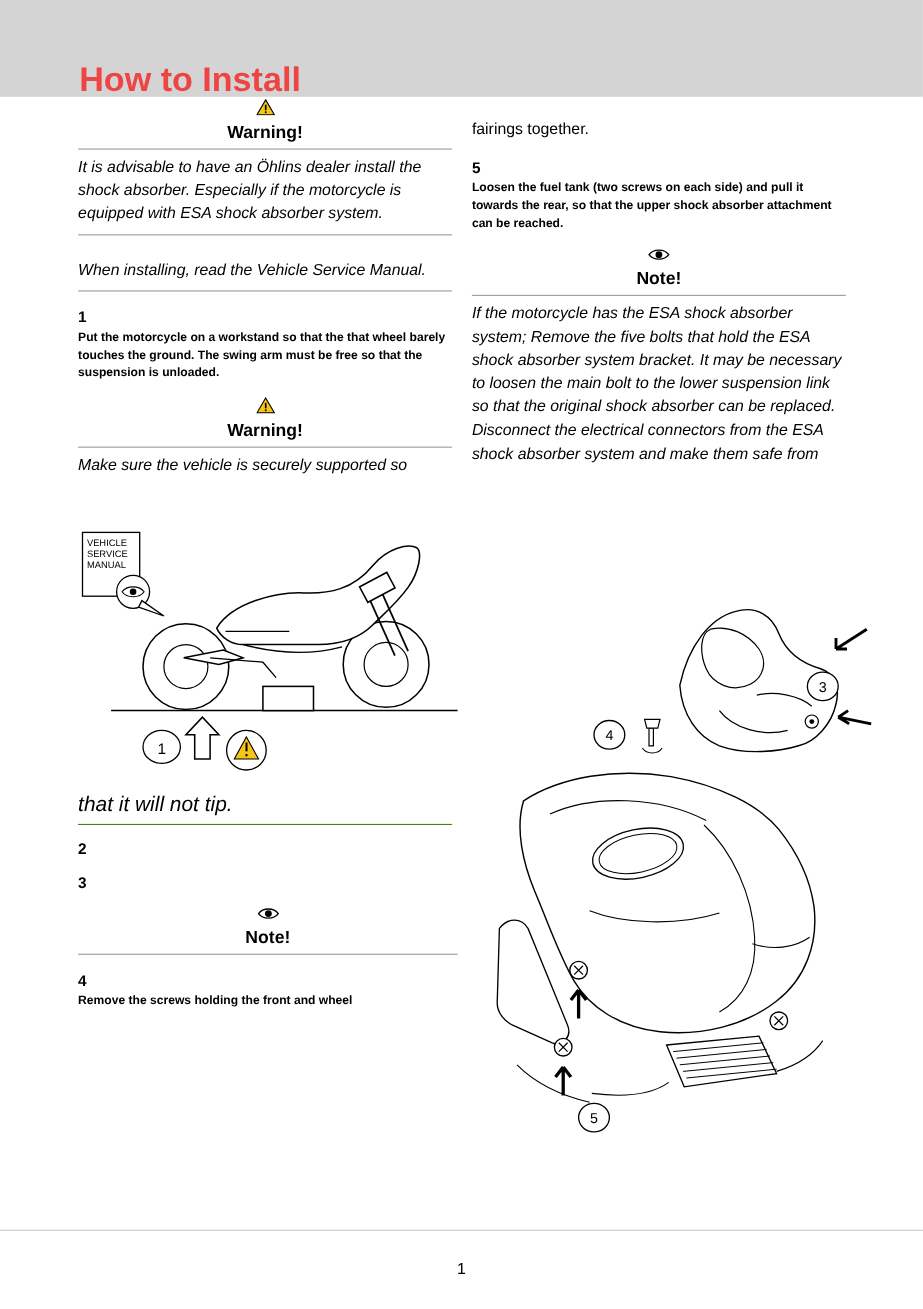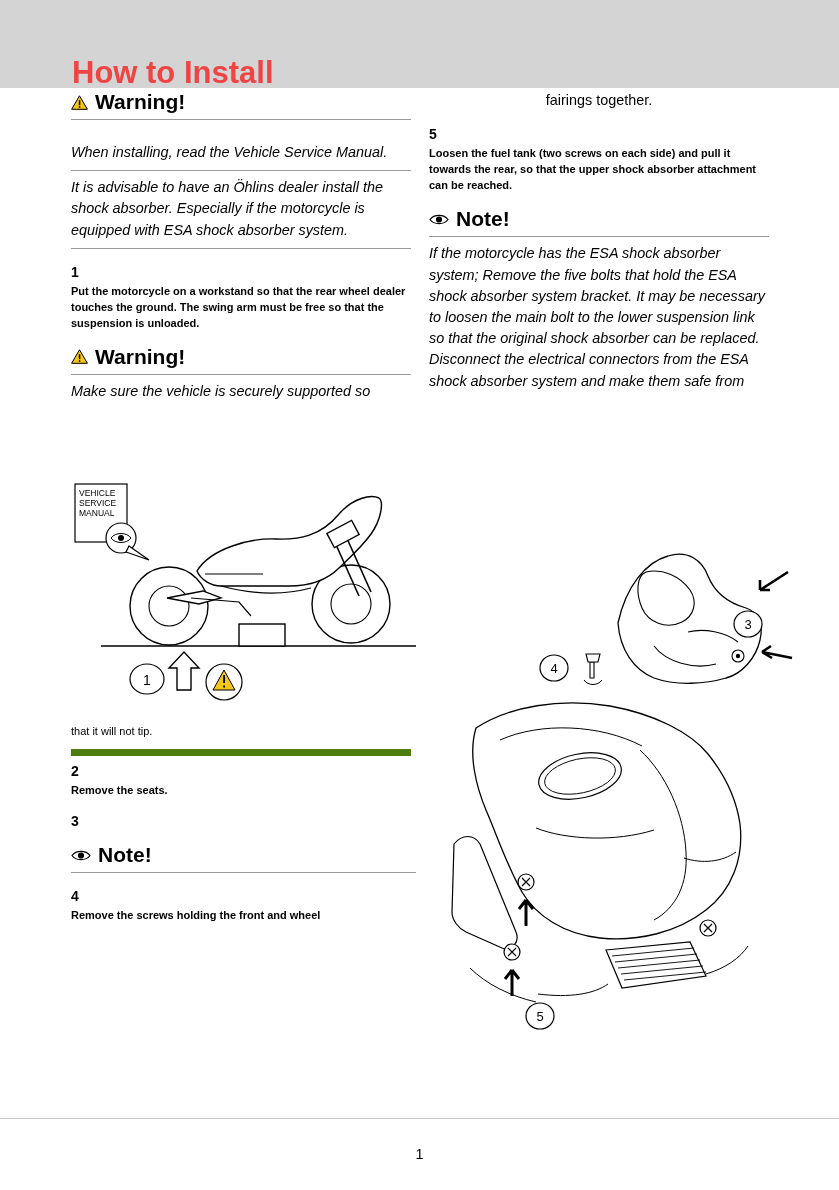--- a/index.html
+++ b/index.html
@@ -51,25 +51,26 @@
     width: 340px;
   }
   .col-left { left: 71px; }
   .col-right { left: 429px; }
 
   
   .callout-head {
     display: flex;
     align-items: center;
     gap: 7px;
-    font-size: 21px;
+    font-size: 16px;
     font-weight: bold;
     padding-bottom: 5px;
     border-bottom: 1px solid #9a9a9a;
     margin-top: 14px;
+    flex-direction: column;
   }
   .callout-head.first { margin-top: 2px; }
 
   .warn-icon {
     width: 17px;
     height: 15px;
     position: relative;
     display: inline-block;
   }
   .warn-icon svg { display: block; }
@@ -115,24 +116,25 @@
     height: 235px;
   }
   .fig-bike svg { display: block; }
 
   
   .bike-caption {
     position: absolute;
     left: 71px;
     top: 633px;
     width: 340px;
-    font-size: 11px;
+    font-style: italic;
+    font-size: 19px;
     line-height: 21px;
     padding-bottom: 7px;
-    border-bottom: 7px solid #4d7c0f;
+    border-bottom: 1px solid #4d7c0f;
   }
 
   .after-bike {
     position: absolute;
     left: 71px;
     top: 660px;
     width: 345px;
   }
 
   
@@ -181,44 +183,44 @@
     <div class="callout-head first">
       <span class="warn-icon">
         <svg width="17" height="15" viewBox="0 0 17 15">
           <polygon points="8.5,0.8 16.4,14.3 0.6,14.3" fill="#f5c518" stroke="#000000" stroke-width="1"></polygon>
           <rect x="7.8" y="5.2" width="1.5" height="5" fill="#000000"></rect>
           <rect x="7.8" y="11.2" width="1.5" height="1.6" fill="#000000"></rect>
         </svg>
       </span>
       <span>Warning!</span>
     </div>
+    <div class="callout-body">It is advisable to have an Öhlins dealer install the shock absorber. Especially if the motorcycle is equipped with ESA shock absorber system.</div>
+
     <div class="callout-body" style="margin-top:14px;padding-top:8px;">When installing, read the Vehicle Service Manual.</div>
 
-    <div class="callout-body">It is advisable to have an Öhlins dealer install the shock absorber. Especially if the motorcycle is equipped with ESA shock absorber system.</div>
-
     <div class="step-num">1</div>
-    <div class="step-text">Put the motorcycle on a workstand so that the rear wheel dealer touches the ground. The swing arm must be free so that the suspension is unloaded.</div>
+    <div class="step-text">Put the motorcycle on a workstand so that the that wheel barely touches the ground. The swing arm must be free so that the suspension is unloaded.</div>
 
     <div class="callout-head">
       <span class="warn-icon">
         <svg width="17" height="15" viewBox="0 0 17 15">
           <polygon points="8.5,0.8 16.4,14.3 0.6,14.3" fill="#f5c518" stroke="#000000" stroke-width="1"></polygon>
           <rect x="7.8" y="5.2" width="1.5" height="5" fill="#000000"></rect>
           <rect x="7.8" y="11.2" width="1.5" height="1.6" fill="#000000"></rect>
         </svg>
       </span>
       <span>Warning!</span>
     </div>
     <div class="callout-body no-rule">Make sure the vehicle is securely supported so</div>
 
   </div>
 
   <div class="col col-right">
 
-    <div class="plain-text" style="margin-top:2px;text-align:center;">fairings together.</div>
+    <div class="plain-text" style="margin-top:20px;">fairings together.</div>
 
     <div class="step-num">5</div>
     <div class="step-text">Loosen the fuel tank (two screws on each side) and pull it towards the rear, so that the upper shock absorber attachment can be reached.</div>
 
     <div class="callout-head">
       <span class="eye-icon">
         <svg width="20" height="13" viewBox="0 0 20 13">
           <path d="M1,6.5 C5,1 15,1 19,6.5 C15,12 5,12 1,6.5 Z" fill="#ffffff" stroke="#000000" stroke-width="1.2"></path>
           <circle cx="10" cy="6.5" r="3.1" fill="#000000"></circle>
         </svg>
@@ -271,21 +273,20 @@
       <polygon points="153,194 164,214 142,214" fill="#f5c518" stroke="#000000" stroke-width="1"></polygon>
       <rect x="152.2" y="199" width="1.8" height="8" fill="#000000"></rect>
       <rect x="152.2" y="209.5" width="1.8" height="2" fill="#000000"></rect>
     </svg>
   </div>
 
   <div class="bike-caption">that it will not tip.</div>
 
   <div class="after-bike">
     <div class="step-num">2</div>
-    <div class="step-text">Remove the seats.</div>
 
     <div class="step-num">3</div>
 
     <div class="callout-head">
       <span class="eye-icon">
         <svg width="20" height="13" viewBox="0 0 20 13">
           <path d="M1,6.5 C5,1 15,1 19,6.5 C15,12 5,12 1,6.5 Z" fill="#ffffff" stroke="#000000" stroke-width="1.2"></path>
           <circle cx="10" cy="6.5" r="3.1" fill="#000000"></circle>
         </svg>
       </span>

